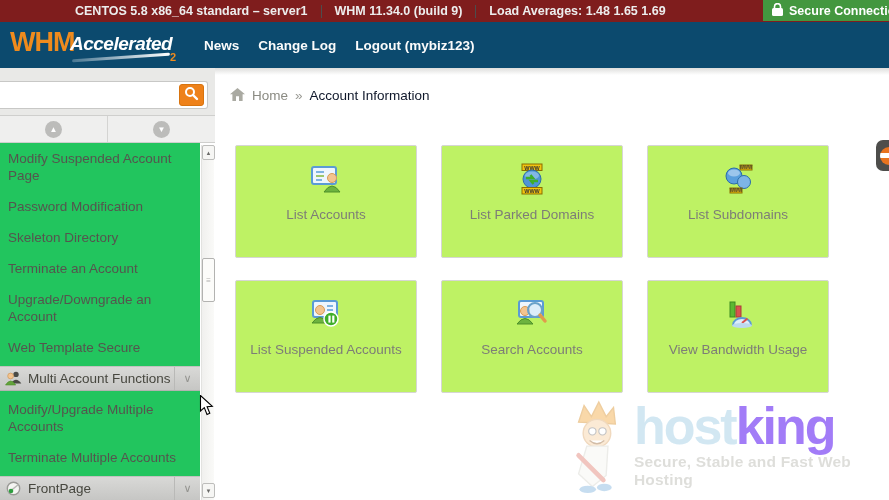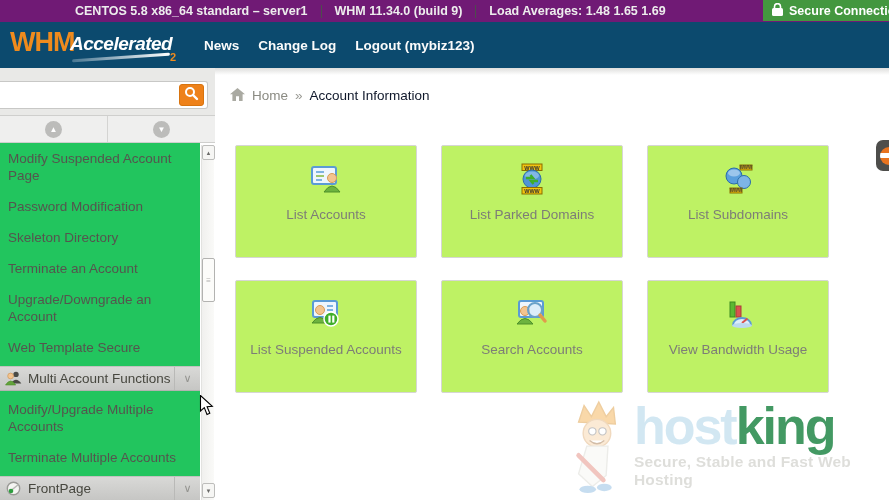--- a/index.html
+++ b/index.html
@@ -1,20 +1,20 @@
 <!DOCTYPE html>
 <html><head>
 <meta charset="utf-8">
 <style>
   * { box-sizing: border-box; margin: 0; padding: 0; }
   body { background:#888; font-family:"Liberation Sans", sans-serif; }
   .screen { position:relative; width:889px; height:500px; overflow:hidden; background:#fff; }
 
   
-  .topbar { position:absolute; left:0; top:0; width:889px; height:22px; background:#701a75;
+  .topbar { position:absolute; left:0; top:0; width:889px; height:22px; background:#7f1d1d;
             display:flex; align-items:center; color:#ededed; font-size:12.5px; font-weight:bold; }
   .topbar-pad { width:62px; }
   .topbar-seg { padding:0 13px; white-space:nowrap; }
   .topbar-sep { width:1px; height:13px; background:#4d4d4d; }
   .secure-badge { position:absolute; right:0; top:0; width:126px; height:21px; background:#43973f;
                   display:flex; align-items:center; gap:6px; padding-left:9px; color:#fff;
                   font-weight:bold; white-space:nowrap; overflow:hidden; }
 
   
   .navbar { position:absolute; left:0; top:22px; width:889px; height:46px; background:#0c4a6e;
@@ -83,21 +83,21 @@
   .tile-icon { margin-top:16px; width:34px; height:34px; }
   .tile-icon svg { width:34px; height:34px; }
   .tile-label { margin-top:11px; font-size:13.5px; color:#7d7d77; }
 
   
   .watermark { position:absolute; left:562px; top:396px; width:330px; height:104px; opacity:.8;
                display:flex; pointer-events:none; }
   .wm-mascot { width:76px; height:102px; opacity:.55; }
   .wm-body { margin-left:2px; }
   .wm-brand { font-size:52px; font-weight:bold; letter-spacing:-2px; line-height:52px; margin-top:4px; }
-  .wm-host { color:#c7e2f0; } .wm-king { color:#15803d; }
+  .wm-host { color:#c7e2f0; } .wm-king { color:#8b5cf6; }
   .wm-tagline { font-size:15.5px; font-weight:bold; color:#d6d6d2; margin-top:1px; letter-spacing:.2px; }
 
   
   .edge-widget { position:absolute; left:876px; top:140px; width:30px; height:31px; background:#4d4d4b;
                  border-radius:7px; display:flex; align-items:center; padding-left:4px; cursor:pointer; }
   .edge-circle { width:18px; height:18px; border-radius:50%;
                  background:linear-gradient(#e8731f 36%, #fff 36%, #fff 62%, #e8731f 62%); }
 
   .cursor { position:absolute; left:199px; top:395px; pointer-events:none; }
 </style>

